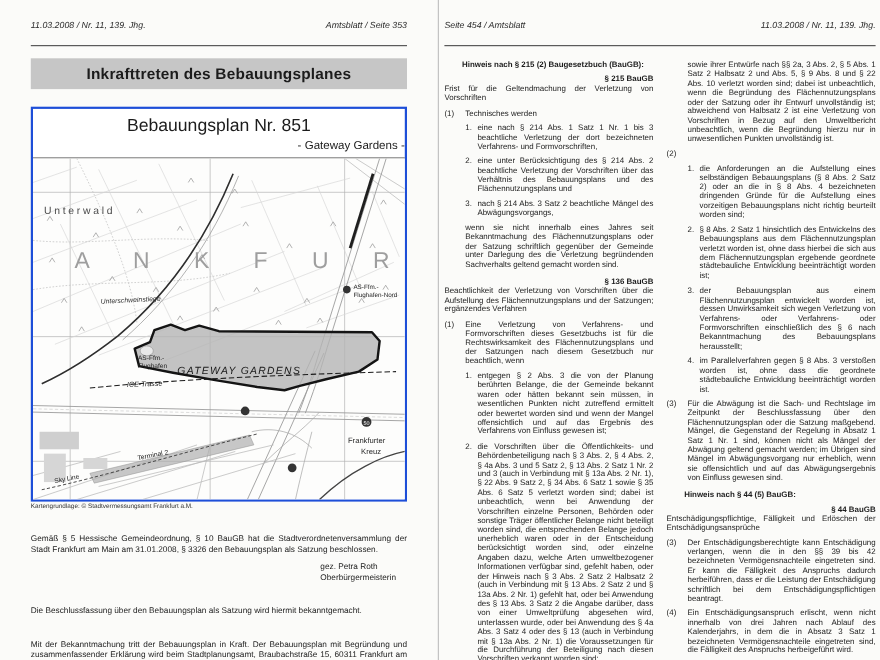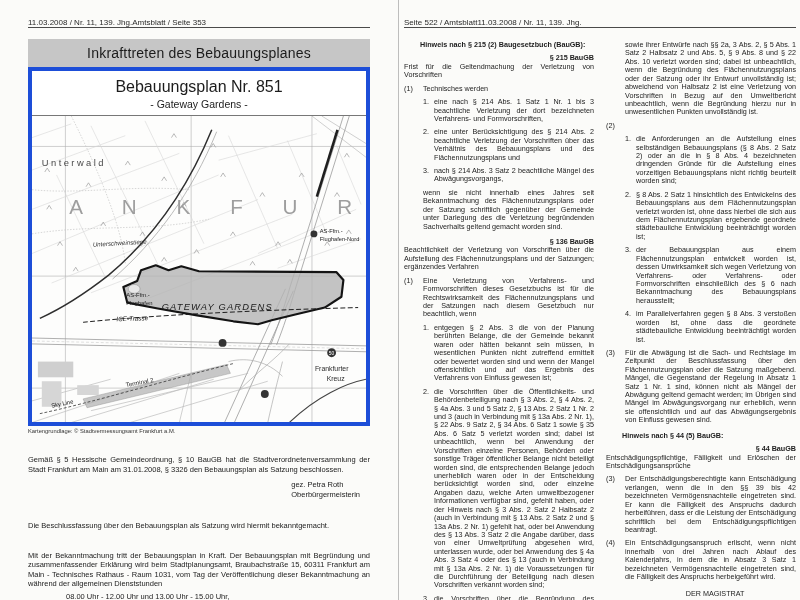--- a/index.html
+++ b/index.html
@@ -1,25 +1,25 @@
 <!DOCTYPE html>
 <html><head>
 <meta charset="utf-8">
 <style>
   html,body{margin:0;padding:0;}
   body{width:800px;height:600px;background:#fbfbf9;font-family:"Liberation Sans",sans-serif;color:#1c1c1c;position:relative;overflow:hidden;}
   .divider{position:absolute;left:398px;top:0;width:1px;height:600px;background:#bdbdbd;}
   .page{position:absolute;top:18px;}
   #pageL{left:28px;width:342px;}
   #pageR{left:404px;width:392px;}
-  .phead{display:flex;justify-content:flex-start;font-size:8px;color:#2a2a2a;border-bottom:1px solid #4a4a4a;padding-bottom:0;}
-  #titleBox{margin-top:11px;background:#c6c6c6;text-align:center;font-weight:normal;font-size:14px;padding:6px 0;letter-spacing:.2px;}
-  #mapBox{margin-top:0;border:4px solid #1d4ed8;background:#fff;}
+  .phead{display:flex;justify-content:space-between;font-size:8px;color:#2a2a2a;border-bottom:1px solid #4a4a4a;padding-bottom:14px;font-style:italic;}
+  #titleBox{margin-top:11px;background:#c6c6c6;text-align:center;font-weight:bold;font-size:14px;padding:6px 0;letter-spacing:.2px;}
+  #mapBox{margin-top:16px;border:2px solid #1d4ed8;background:#fff;}
   .map-title{text-align:center;font-size:16px;padding-top:7px;}
-  .map-sub{text-align:center;font-size:10.5px;padding:2px 0 5px;}
+  .map-sub{text-align:right;font-size:10.5px;padding:2px 0 5px;}
   svg.map{display:block;width:100%;border-top:1px solid #777;}
   .map-caption{font-size:5.8px;color:#333;margin-top:2px;}
   .body-p{font-size:7.5px;line-height:1.25;text-align:justify;margin-top:21px;}
   .sig{width:max-content;margin:6px 10px 0 auto;font-size:7.5px;line-height:1.3;}
   .sched{margin:3px 0 0 38px;font-size:7.5px;line-height:1.3;}
   .sched-row{display:flex;}
   .sched-days{width:158px;flex:none;}
   .cols{display:flex;gap:12px;margin-top:13px;}
   .col{width:190px;font-size:7.2px;line-height:1.17;text-align:justify;}
   .b{font-weight:bold;padding-left:16px;}
@@ -132,21 +132,21 @@
       <span class="sched-days">Freitag</span>
       <span>08.00 Uhr - 12.00 Uhr,</span>
     </div>
   </div>
 
   <div class="body-p">zu jedermanns Einsicht bereitgehalten und über ihren Inhalt auf Verlangen Auskunft gegeben.</div>
 </div>
 
 <div class="page" id="pageR">
   <div class="phead">
-    <span>Seite 522 / Amtsblatt</span>
+    <span>Seite 454 / Amtsblatt</span>
     <span>11.03.2008 / Nr. 11, 139. Jhg.</span>
   </div>
 
   <div class="cols">
 
     <div class="col">
       <div class="b">Hinweis nach § 215 (2) Baugesetzbuch (BauGB):</div>
       <div class="b center mt">§ 215 BauGB</div>
       <div>Frist für die Geltendmachung der Verletzung von Vorschriften</div>
 

